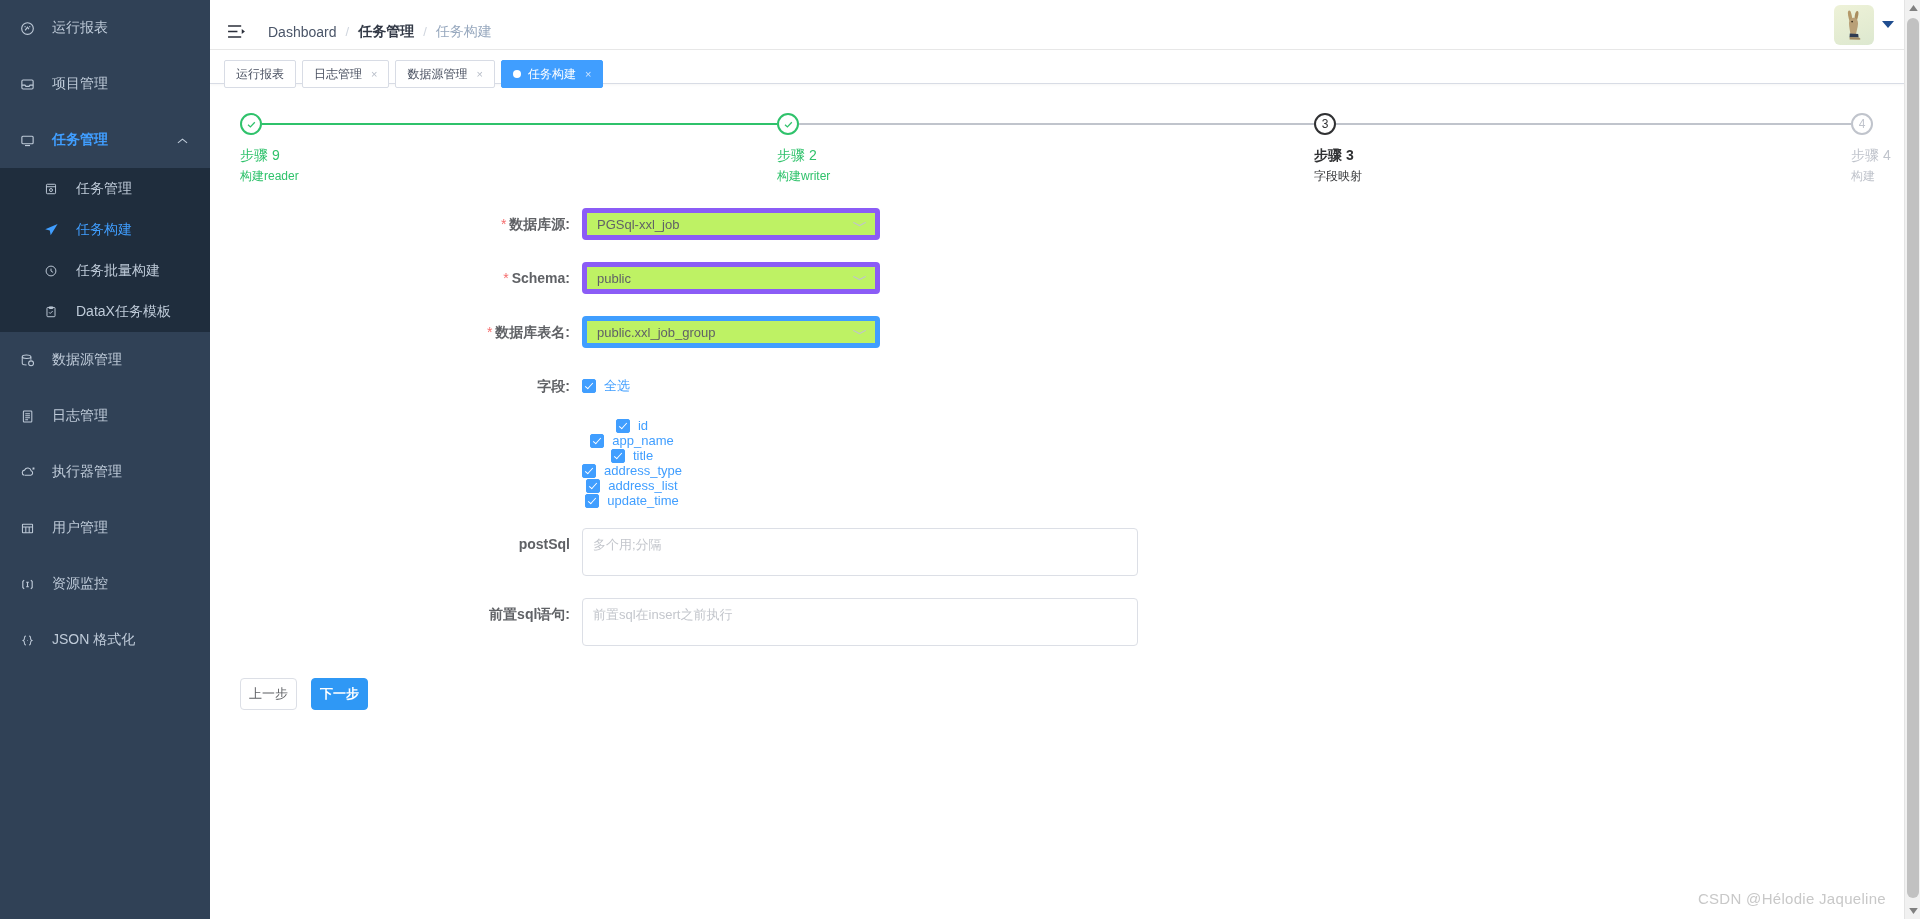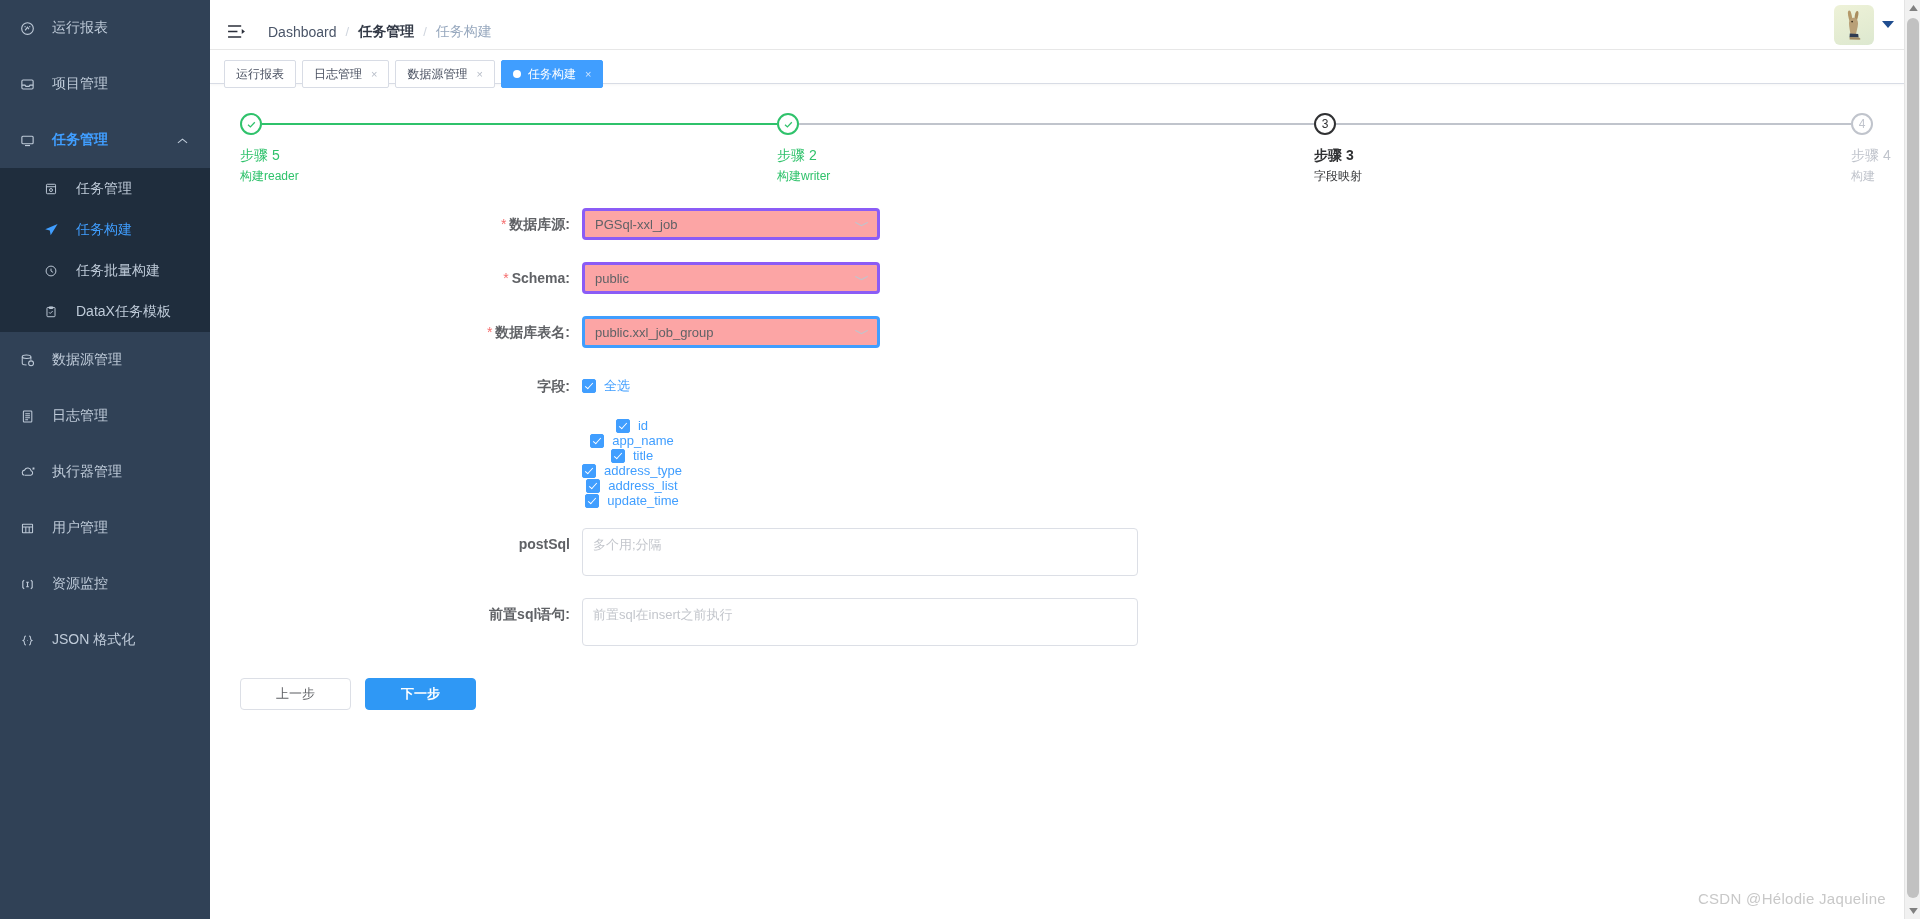--- a/index.html
+++ b/index.html
@@ -219,29 +219,29 @@
     font-size: 14px;
     color: #606266;
     font-weight: bold;
     line-height: 32px;
   }
   .req-star { color: #f56c6c; margin-right: 3px; font-weight: normal; }
 
   .select-box {
     width: 298px;
     height: 32px;
-    border: 3px solid #8b5cf6;
+    border: 5px solid #8b5cf6;
     border-radius: 4px;
     display: flex; align-items: center;
     padding: 0 10px;
     font-size: 13px;
     color: #606266;
     position: relative;
     cursor: pointer;
-    background: #fca5a5;
+    background: #bef264;
     justify-content: flex-end;
   }
   .select-box.focused { border-color: #409eff; }
   .select-val { flex: 1; }
   .sel-caret {
     color: #c0c4cc;
     font-size: 11px;
     transform: scaleX(1.35) scaleY(0.85);
     margin-left: 6px;
   }
@@ -286,21 +286,21 @@
     resize: none;
     outline: none;
     line-height: 20px;
   }
   textarea.ta::placeholder { color: #c3c6cc; }
 
   
   #btn-row { margin-top: 32px; display: flex; align-items: center; }
   .btn {
     height: 32px;
-    padding: 0 35px;
+    padding: 0 8px;
     font-size: 13px;
     border-radius: 4px;
     cursor: pointer;
     display: inline-flex; align-items: center; justify-content: center;
     border: 1px solid #dcdfe6;
     background: #fff;
     color: #606266;
   }
   .btn.primary { background: #2f98f5; border-color: #2f98f5; color: #fff; }
   #btn-row .btn + .btn { margin-left: 14px; font-weight: bold; }
@@ -549,21 +549,21 @@
 
         <div class="step" style="left:0px;">
           <div class="step-head">
             <div class="step-line done" style="width:515px;"></div>
             <div class="circle done">
               <svg width="11" height="11" viewBox="0 0 12 12" fill="none" stroke="currentColor" stroke-width="1.4">
                   <path d="M2.2 6.2 L4.8 8.6 L9.6 3.6"></path>
                 </svg>
             </div>
           </div>
-          <div class="step-title done">步骤 5</div>
+          <div class="step-title done">步骤 9</div>
           <div class="step-desc done">构建reader</div>
         </div>
 
         <div class="step" style="left:537px;">
           <div class="step-head">
             <div class="step-line" style="width:515px;"></div>
             <div class="circle done">
               <svg width="11" height="11" viewBox="0 0 12 12" fill="none" stroke="currentColor" stroke-width="1.4">
                   <path d="M2.2 6.2 L4.8 8.6 L9.6 3.6"></path>
                 </svg>

